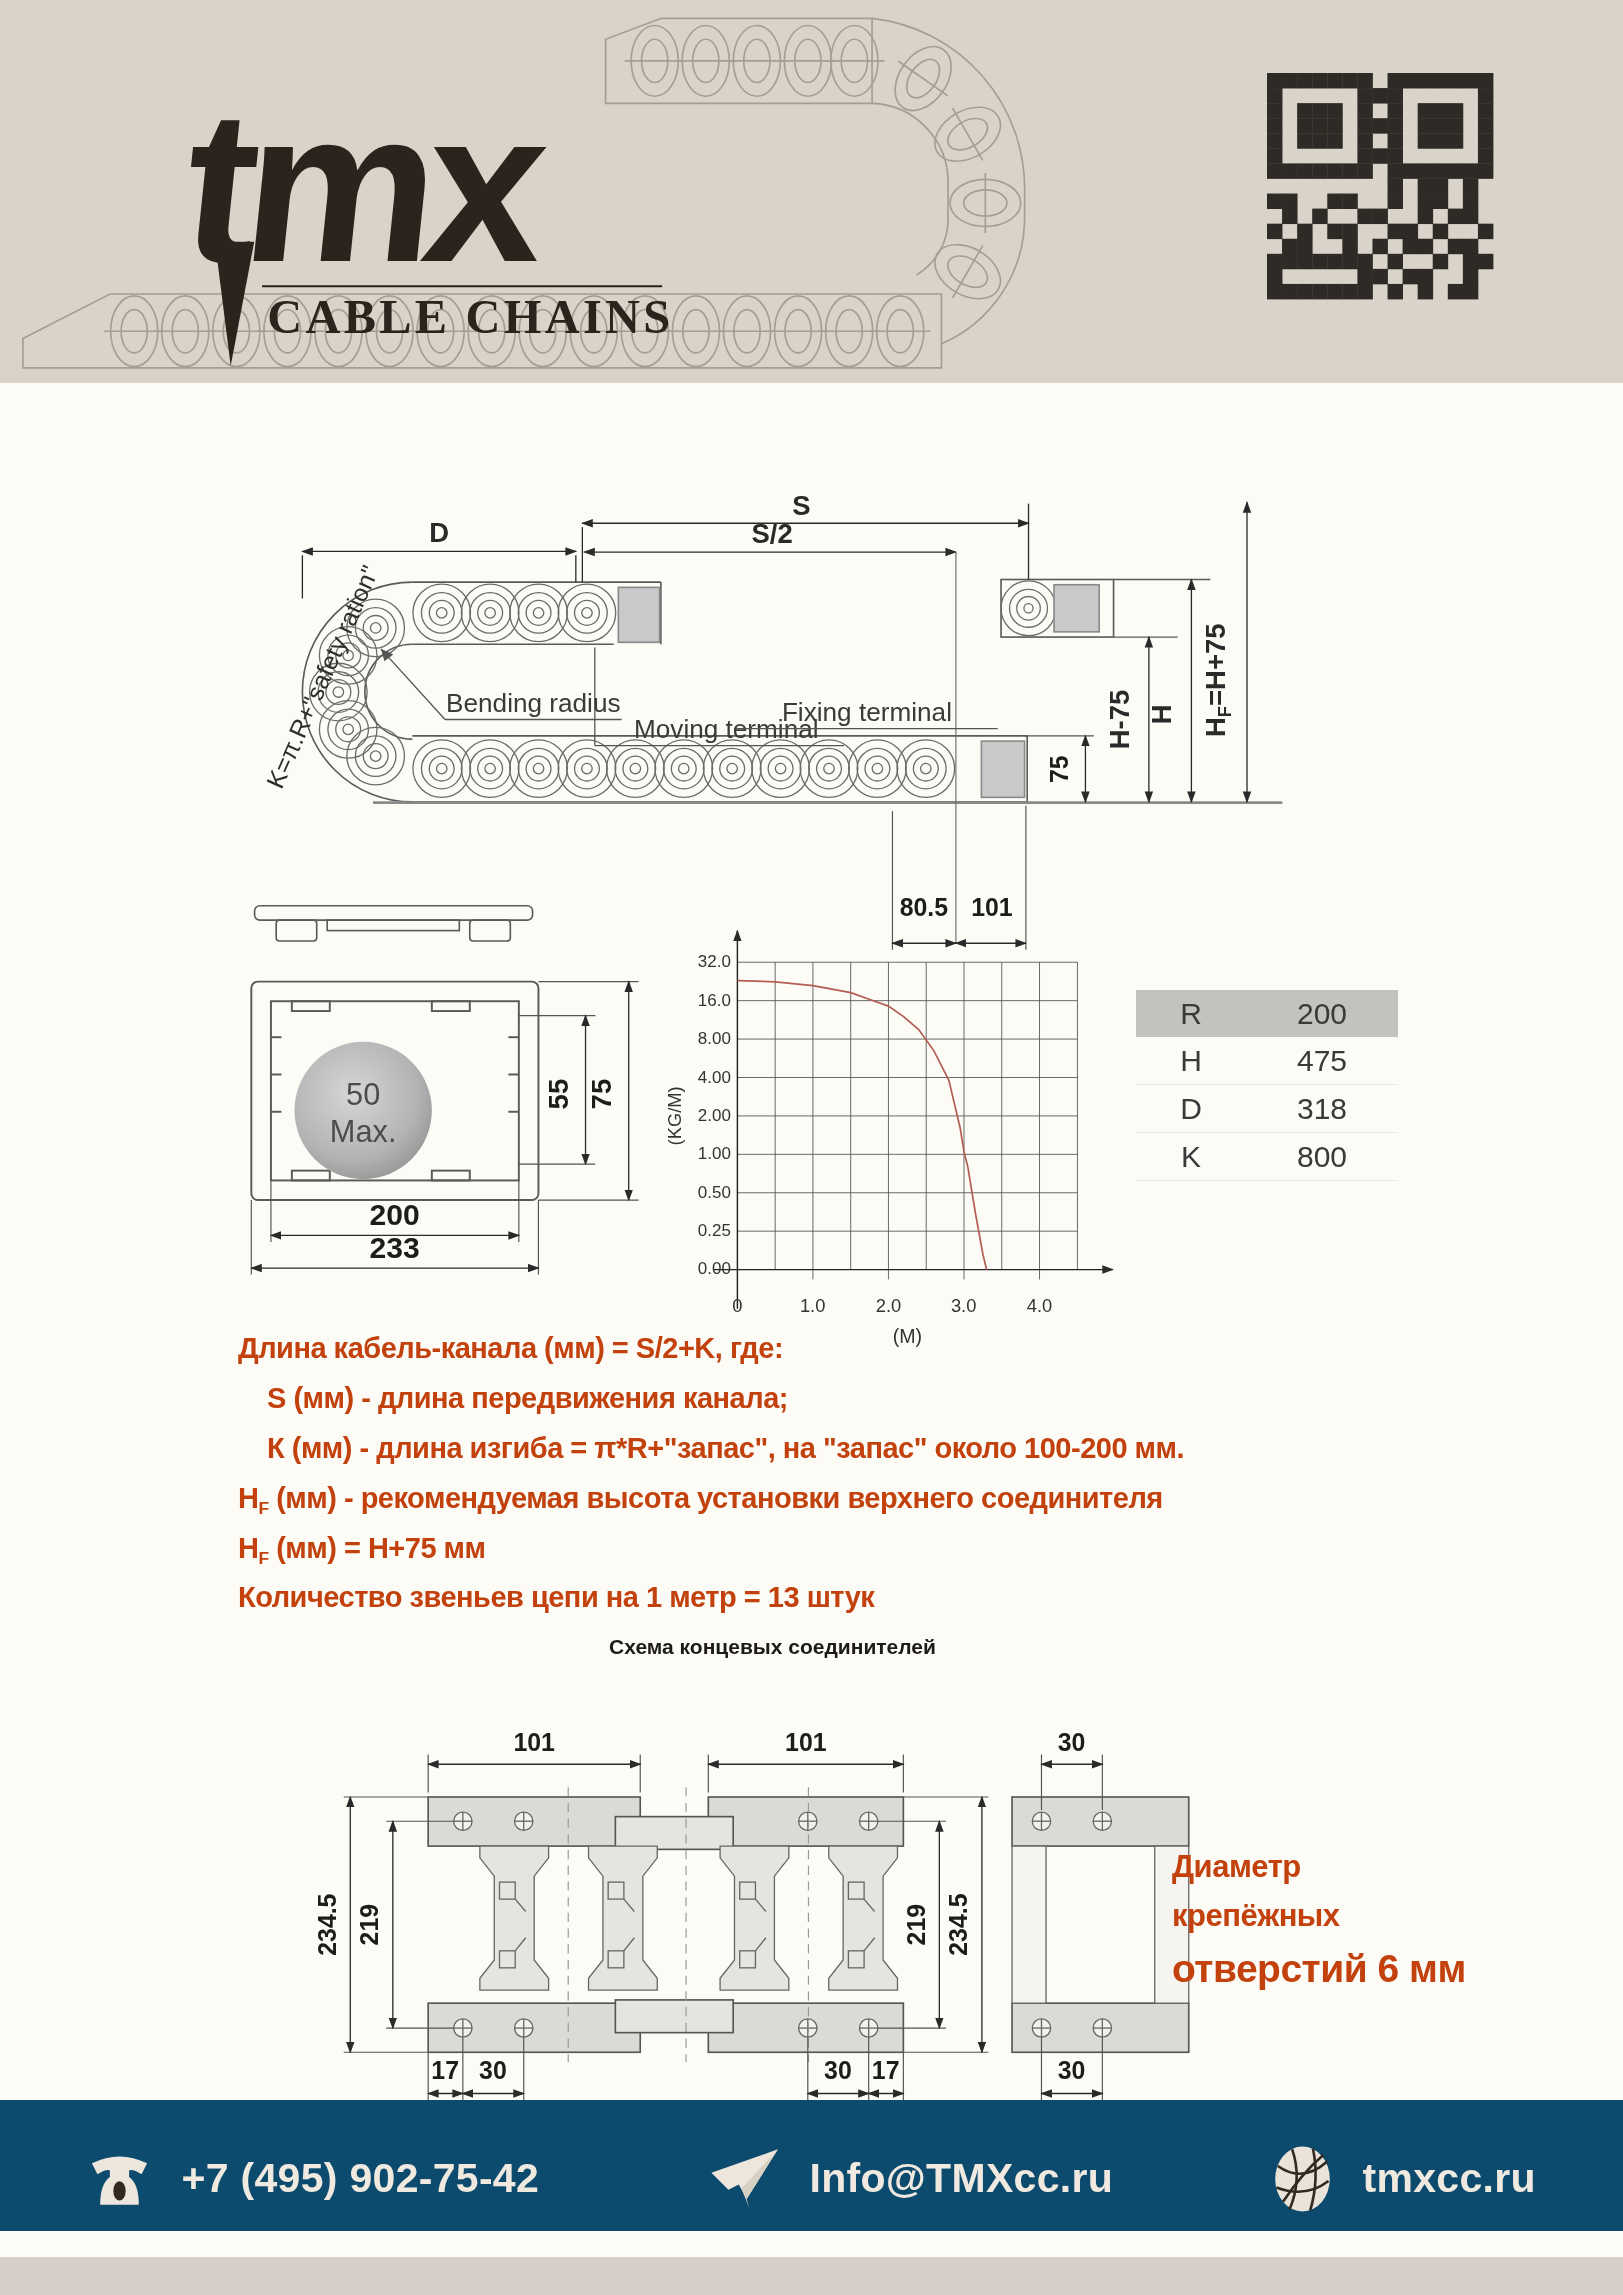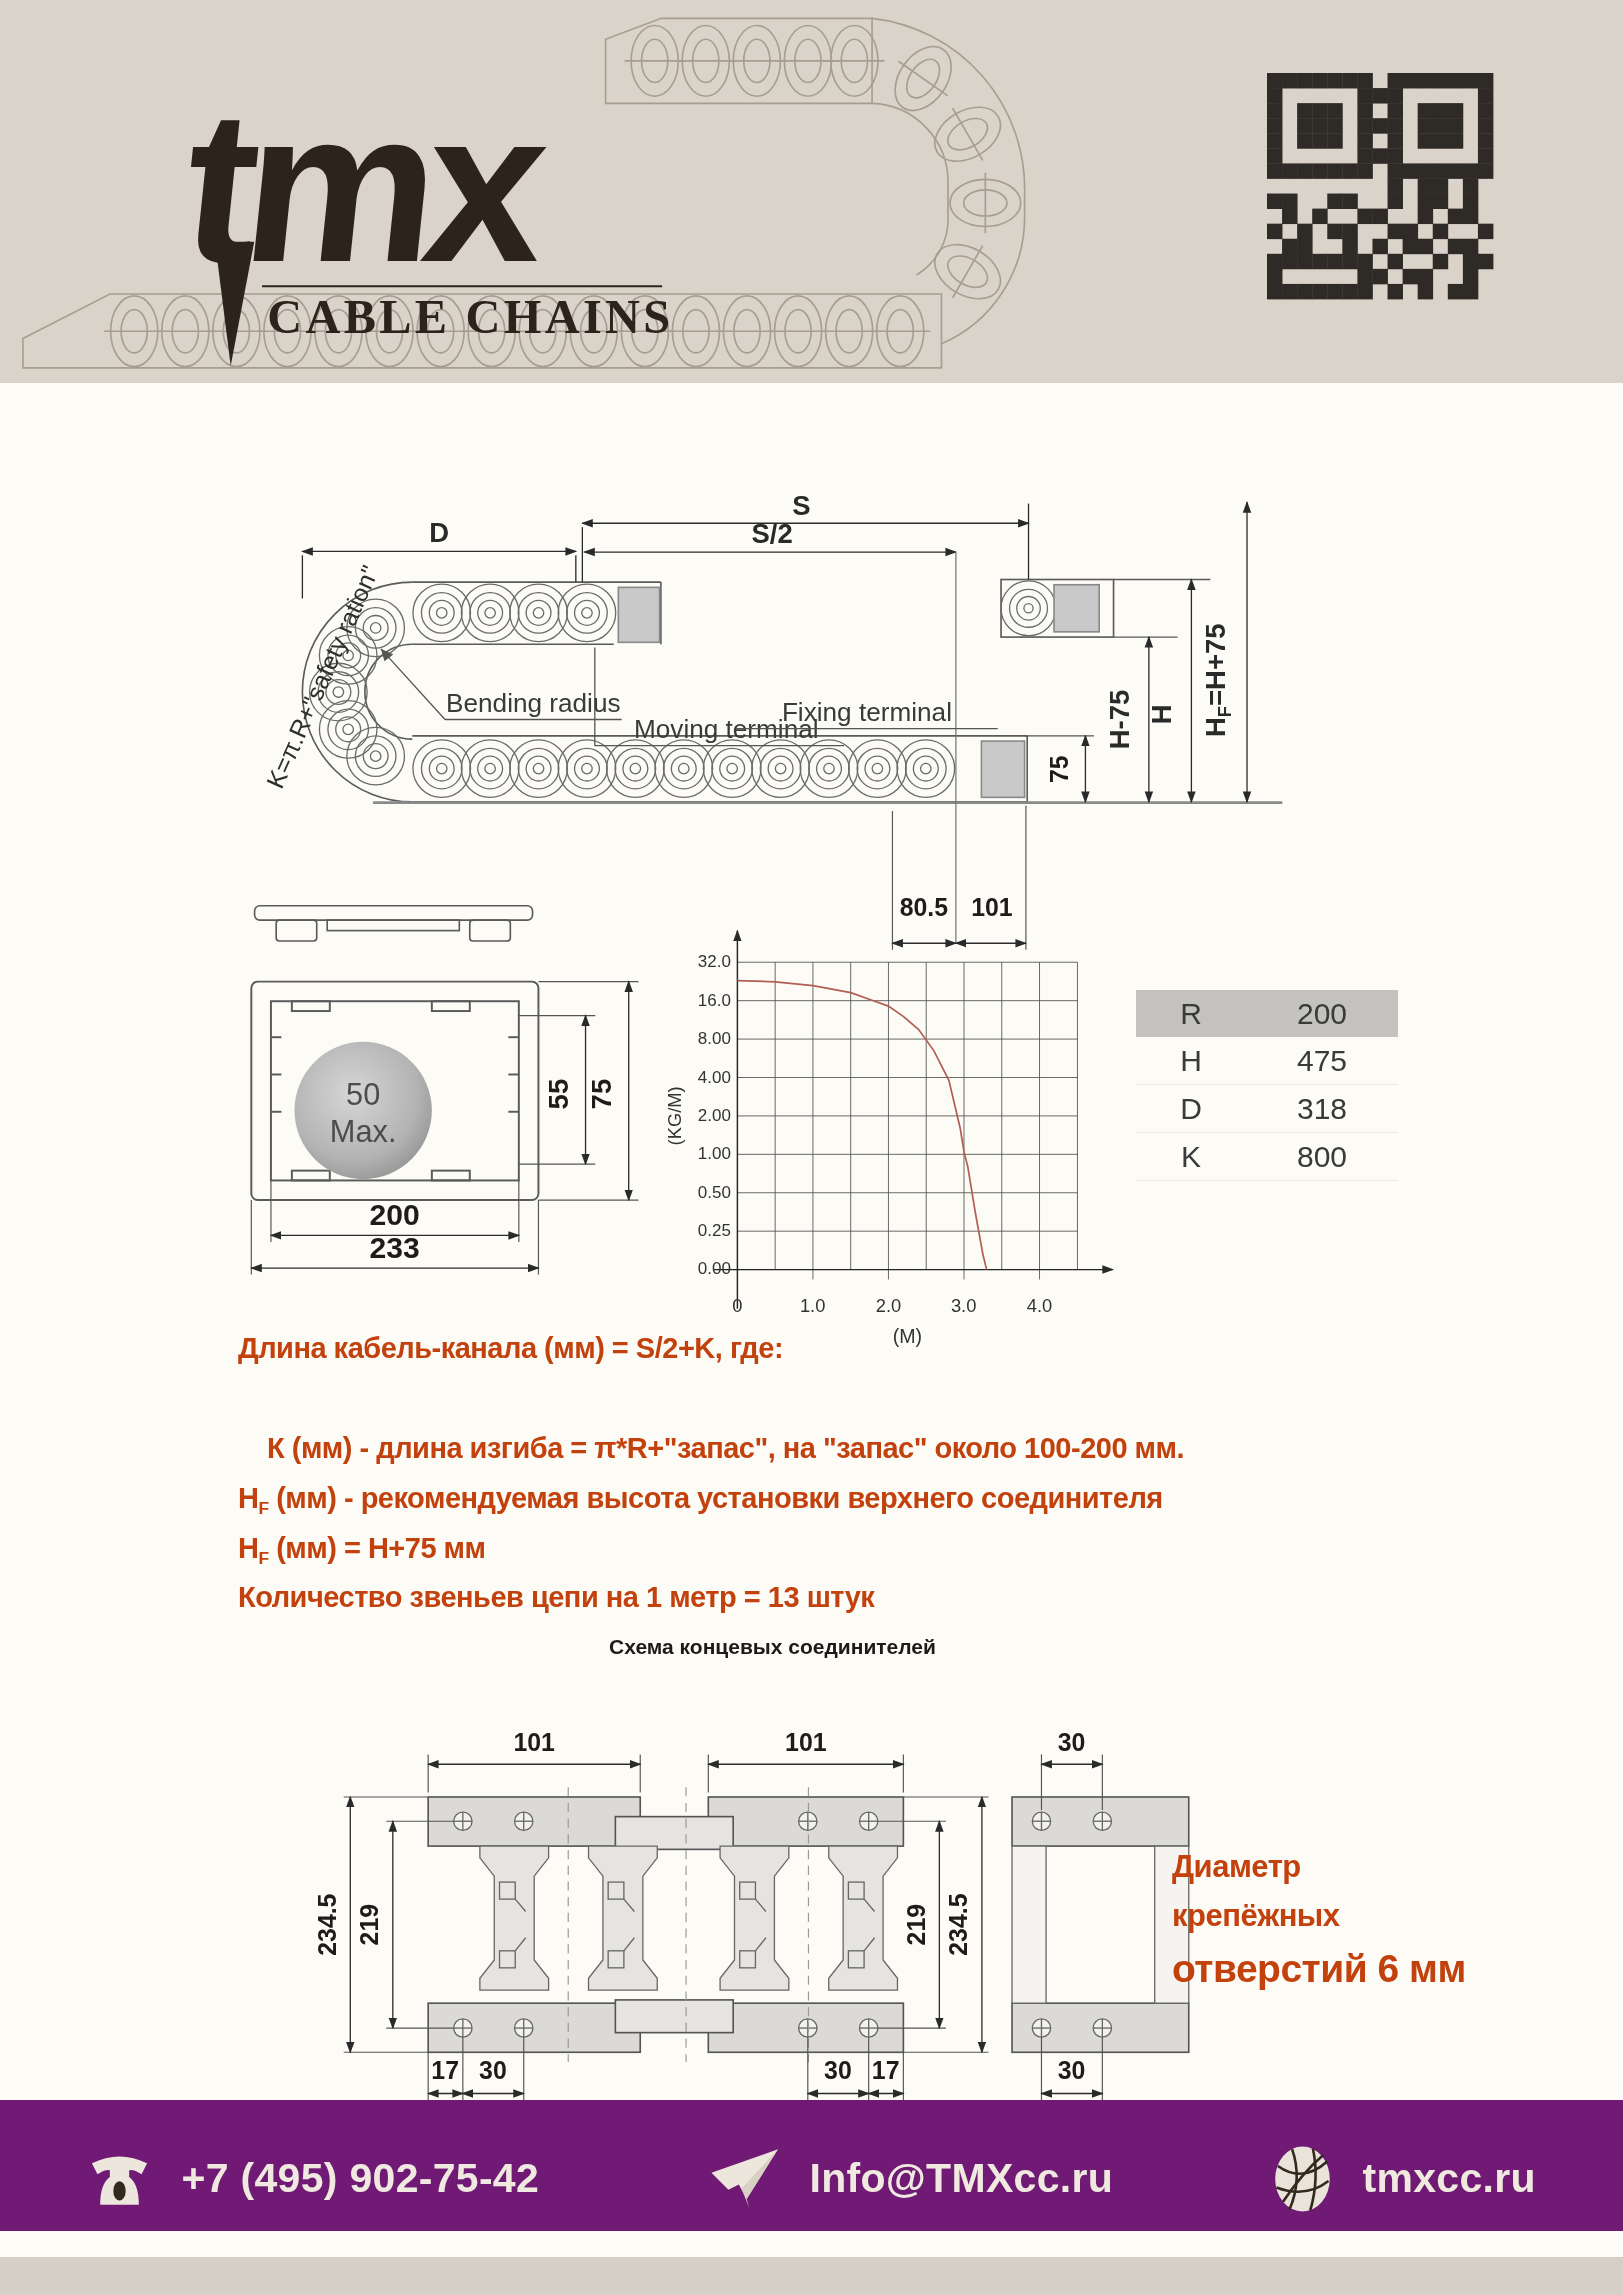--- a/index.html
+++ b/index.html
@@ -15,21 +15,21 @@
   
   .note-line{position:absolute;font-size:29px;font-weight:700;color:#c2410c;letter-spacing:-0.5px;white-space:nowrap;}
   .sub{font-size:0.6em;vertical-align:-0.35em;font-weight:700;}
   
   #spec-table{position:absolute;left:1136px;top:990px;width:262px;font-size:30px;color:#3a3a3a;}
   .srow{display:flex;height:47px;align-items:center;border-bottom:1.3px solid #eceae6;}
   .srow.first{background:#c4c2bf;border-bottom:none;}
   .srow .lab{width:42%;text-align:center;}
   .srow .val{width:58%;text-align:center;}
   
-  #footer{position:absolute;left:0;top:2100px;width:1623px;height:131px;background:#701a75;color:#efe9df;}
+  #footer{position:absolute;left:0;top:2100px;width:1623px;height:131px;background:#0c4a6e;color:#efe9df;}
   #footer .grp{position:absolute;top:0;height:157px;display:flex;align-items:center;gap:27.5px;}
   #footer .txt{font-size:41px;font-weight:600;letter-spacing:0.3px;}
   #strip{position:absolute;left:0;top:2257px;width:1623px;height:39px;background:#d6cfc7;}
   svg{position:absolute;overflow:visible;}
   svg text{font-family:"Liberation Sans", sans-serif;}
   .dimtxt{font-size:38px;font-weight:700;fill:#1e1c19;}
   .dimlet{font-size:42px;font-weight:600;fill:#2a2a2a;}
   .eng{font-size:40px;font-weight:400;fill:#3a3a3a;}
   .tick{font-size:26px;fill:#333;}
   .axlab{font-size:28px;fill:#333;}
@@ -478,20 +478,21 @@
       <div class="lab">D</div>
       <div class="val">318</div>
     </div>
     <div class="srow">
       <div class="lab">K</div>
       <div class="val">800</div>
     </div>
   </div>
 
   <div class="note-line" style="left:238px;top:1332px;">Длина кабель-канала (мм) = S/2+K, где:</div>
+  <div class="note-line" style="left:267px;top:1382px;">S (мм) - длина передвижения канала;</div>
   <div class="note-line" style="left:267px;top:1432px;">К (мм) - длина изгиба = π*R+"запас", на "запас" около 100-200 мм.</div>
   <div class="note-line" style="left:238px;top:1482px;"><span>H</span><span class="sub">F</span><span> (мм) - рекомендуемая высота установки верхнего соединителя</span></div>
   <div class="note-line" style="left:238px;top:1532px;"><span>H</span><span class="sub">F</span><span> (мм) = H+75 мм</span></div>
   <div class="note-line" style="left:238px;top:1581px;">Количество звеньев цепи на 1 метр = 13 штук</div>
 
   <div class="h2-title">Схема концевых соединителей</div>
 
   <svg style="left:275px;top:1689px;" width="1152" height="432" viewBox="0 0 1760 660">
     <defs>
       <g id="screw">

